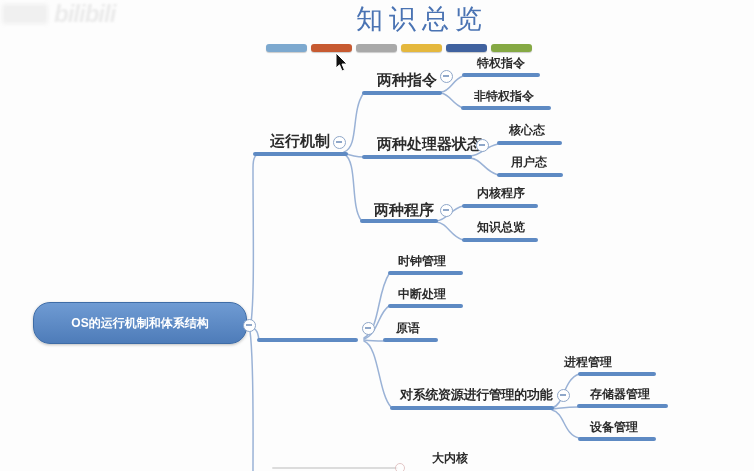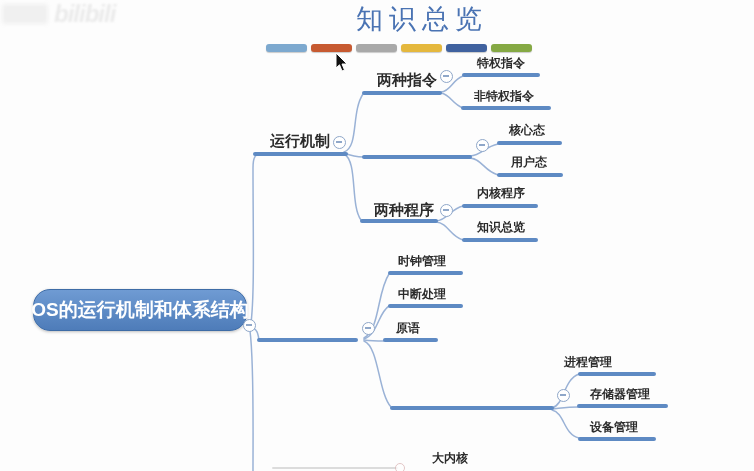--- a/index.html
+++ b/index.html
@@ -24,25 +24,25 @@
     font-size:27px; font-weight:500; color:#4a73b3; letter-spacing:6px;
     white-space:nowrap;
   }
   
   .swatch {
     position:absolute; top:44px; width:41px; height:8px; border-radius:3px;
     box-shadow:0 1px 1px rgba(0,0,0,.2);
   }
   
   .root {
-    position:absolute; left:33px; top:289px; width:214px; height:42px;
+    position:absolute; left:33px; top:302px; width:214px; height:42px;
     border-radius:17px; background:linear-gradient(#6f9bd3,#4e7cb9);
     border:1px solid #3e6ca6; box-shadow:0 1px 3px rgba(0,0,0,.25);
     display:flex; align-items:center; justify-content:center;
-    color:#ffffff; font-size:19px; font-weight:bold; white-space:nowrap;
+    color:#ffffff; font-size:12px; font-weight:bold; white-space:nowrap;
   }
   
   .label {
     position:absolute; color:#2b2b2b; font-weight:bold; white-space:nowrap;
     line-height:1.15; z-index:3;
   }
   .lv1 { font-size:15px; }
   .lv2 { font-size:12px; }
   .sm  { font-size:13px; letter-spacing:-0.3px; }
   
@@ -121,20 +121,21 @@
 
   <div class="label lv1" style="left:377px;top:71px">两种指令</div>
   <div class="nline" style="left:362px;top:91px;width:80px"></div>
 
   <div class="label lv2" style="left:477px;top:57px">特权指令</div>
   <div class="nline" style="left:462px;top:73px;width:78px"></div>
 
   <div class="label lv2" style="left:474px;top:90px">非特权指令</div>
   <div class="nline" style="left:461px;top:106px;width:90px"></div>
 
+  <div class="label lv1" style="left:377px;top:135px">两种处理器状态</div>
   <div class="nline" style="left:362px;top:155px;width:110px"></div>
 
   <div class="label lv2" style="left:509px;top:124px">核心态</div>
   <div class="nline" style="left:497px;top:141px;width:65px"></div>
 
   <div class="label lv2" style="left:511px;top:156px">用户态</div>
   <div class="nline" style="left:497px;top:173px;width:66px"></div>
 
   <div class="label lv1" style="left:374px;top:201px">两种程序</div>
   <div class="nline" style="left:360px;top:219px;width:78px"></div>
@@ -149,20 +150,21 @@
 
   <div class="label lv2" style="left:398px;top:255px">时钟管理</div>
   <div class="nline" style="left:388px;top:271px;width:75px"></div>
 
   <div class="label lv2" style="left:398px;top:288px">中断处理</div>
   <div class="nline" style="left:388px;top:304px;width:75px"></div>
 
   <div class="label lv2" style="left:396px;top:322px">原语</div>
   <div class="nline" style="left:383px;top:338px;width:55px"></div>
 
+  <div class="label sm" style="left:400px;top:388px">对系统资源进行管理的功能</div>
   <div class="nline" style="left:390px;top:406px;width:164px"></div>
 
   <div class="label lv2" style="left:564px;top:356px">进程管理</div>
   <div class="nline" style="left:578px;top:372px;width:78px"></div>
 
   <div class="label lv2" style="left:590px;top:388px">存储器管理</div>
   <div class="nline" style="left:577px;top:404px;width:91px"></div>
 
   <div class="label lv2" style="left:590px;top:421px">设备管理</div>
   <div class="nline" style="left:578px;top:437px;width:78px"></div>

